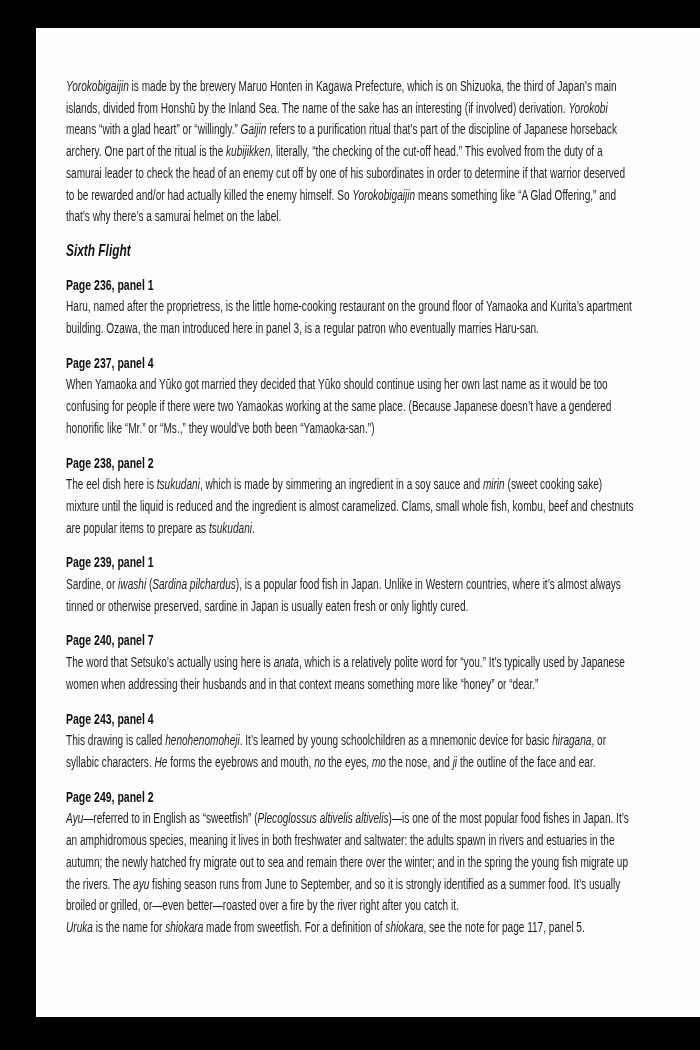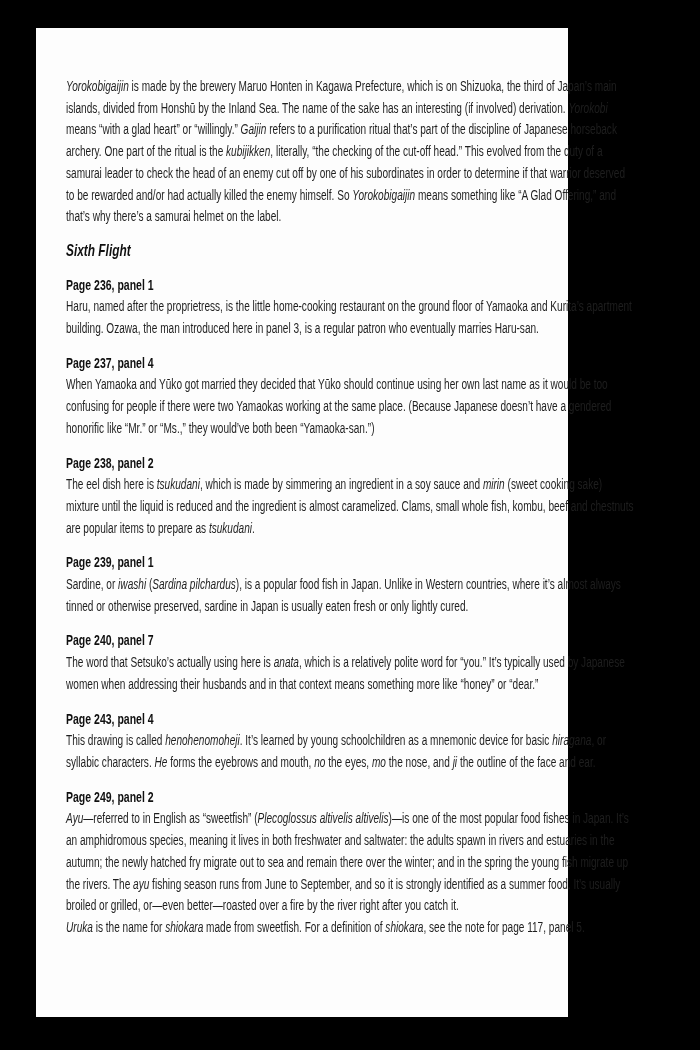--- a/index.html
+++ b/index.html
@@ -7,21 +7,21 @@
   body {
     width: 700px; height: 1050px;
     background: #000;
     position: relative;
     overflow: hidden;
     font-family: "Liberation Sans", sans-serif;
   }
   .page {
     position: absolute;
     left: 36px; top: 28px;
-    width: 532px; height: 989px;
+    width: 664px; height: 989px;
     background: #fdfdfd;
   }
   .content {
     position: absolute;
     left: 30px; top: 48px;
     width: 789px;                 
     transform: scaleX(0.72);      
     transform-origin: 0 0;
     font-size: 14px;
     line-height: 21.7px;

